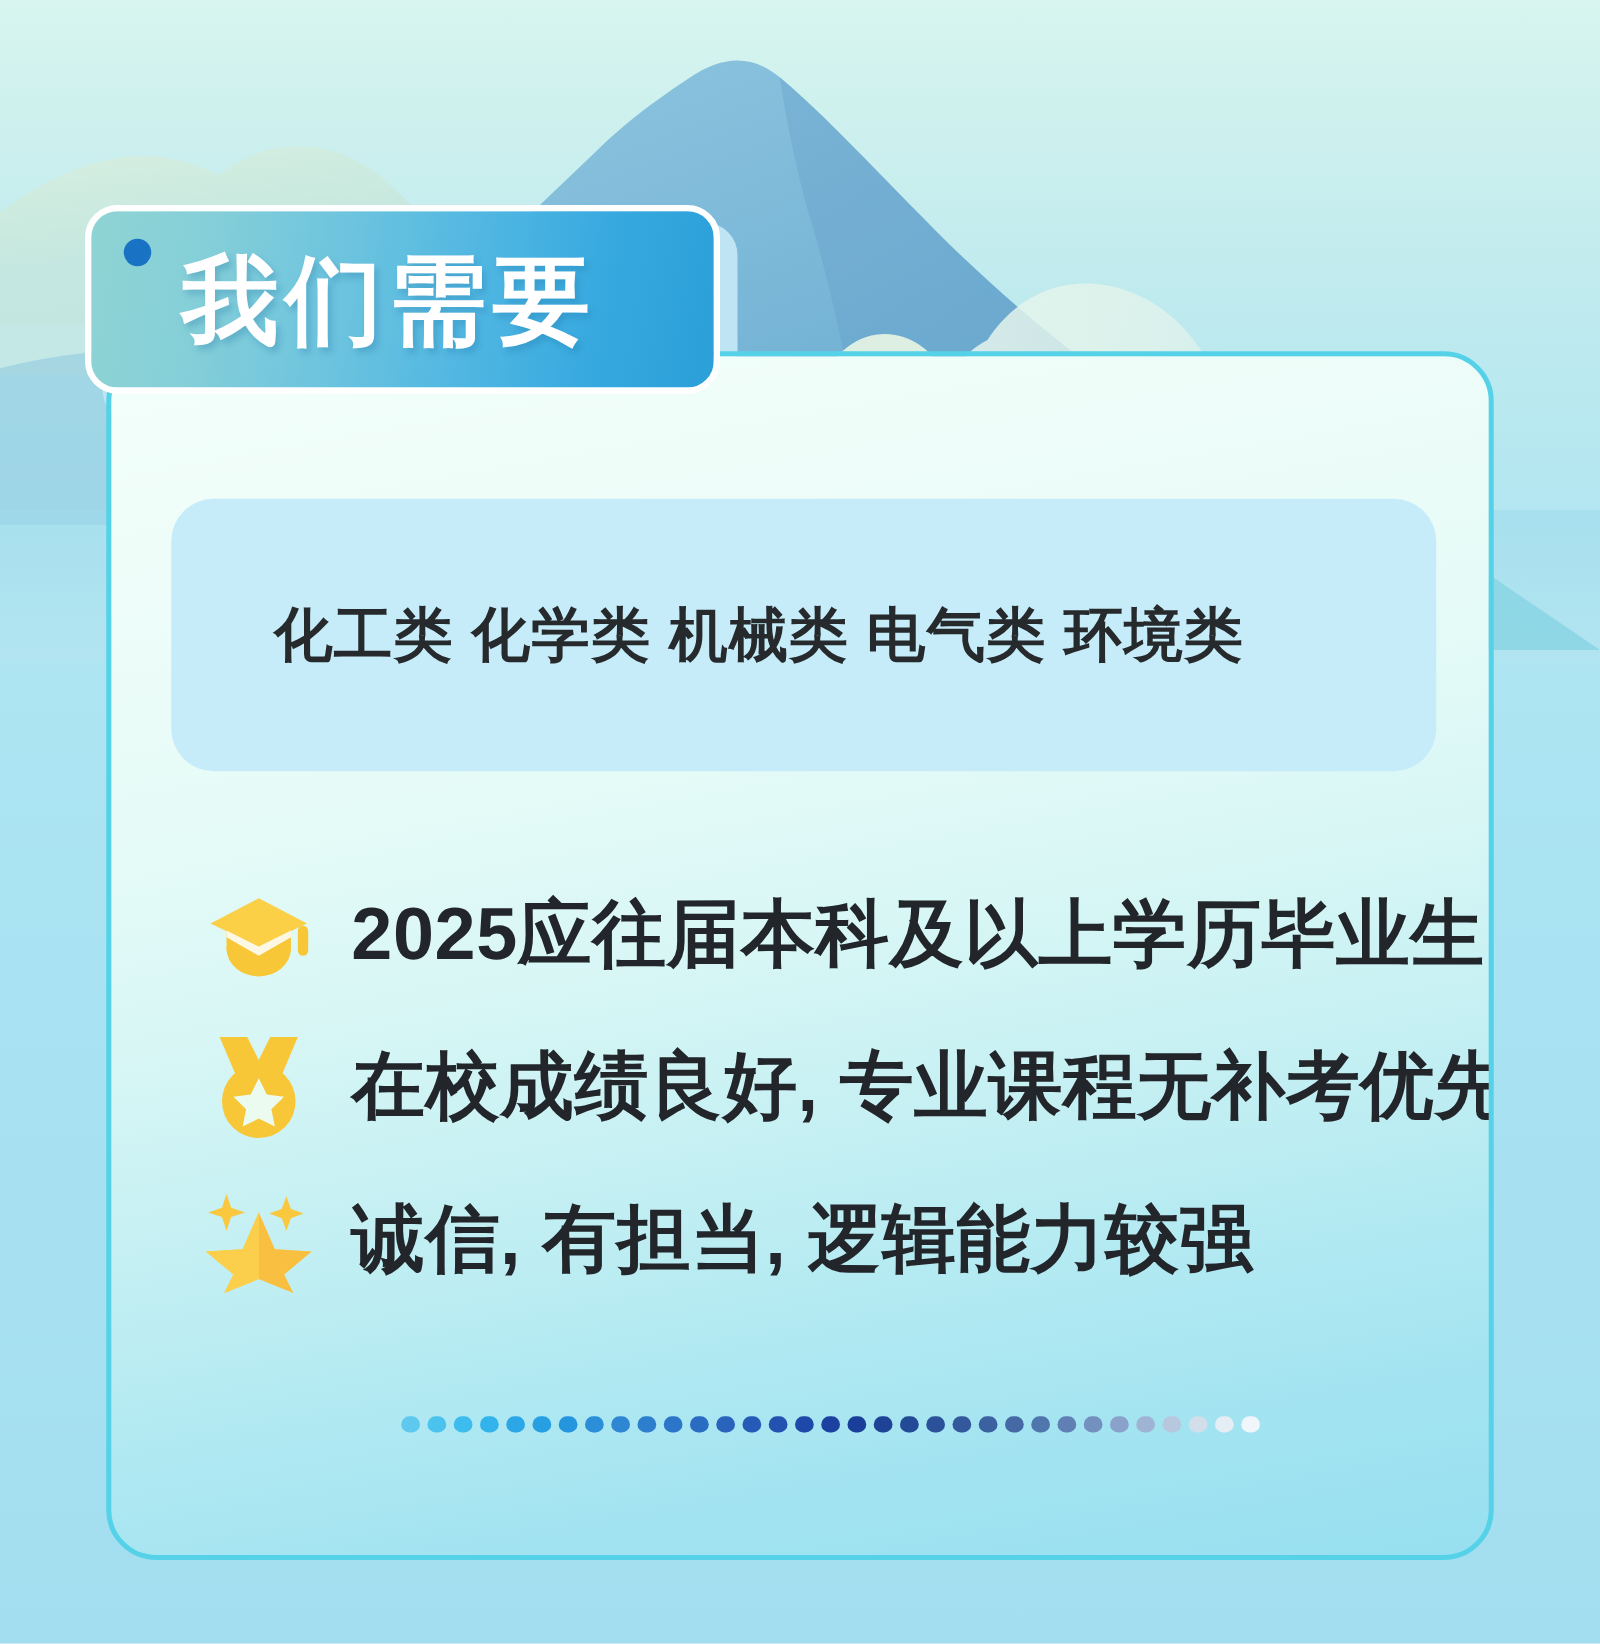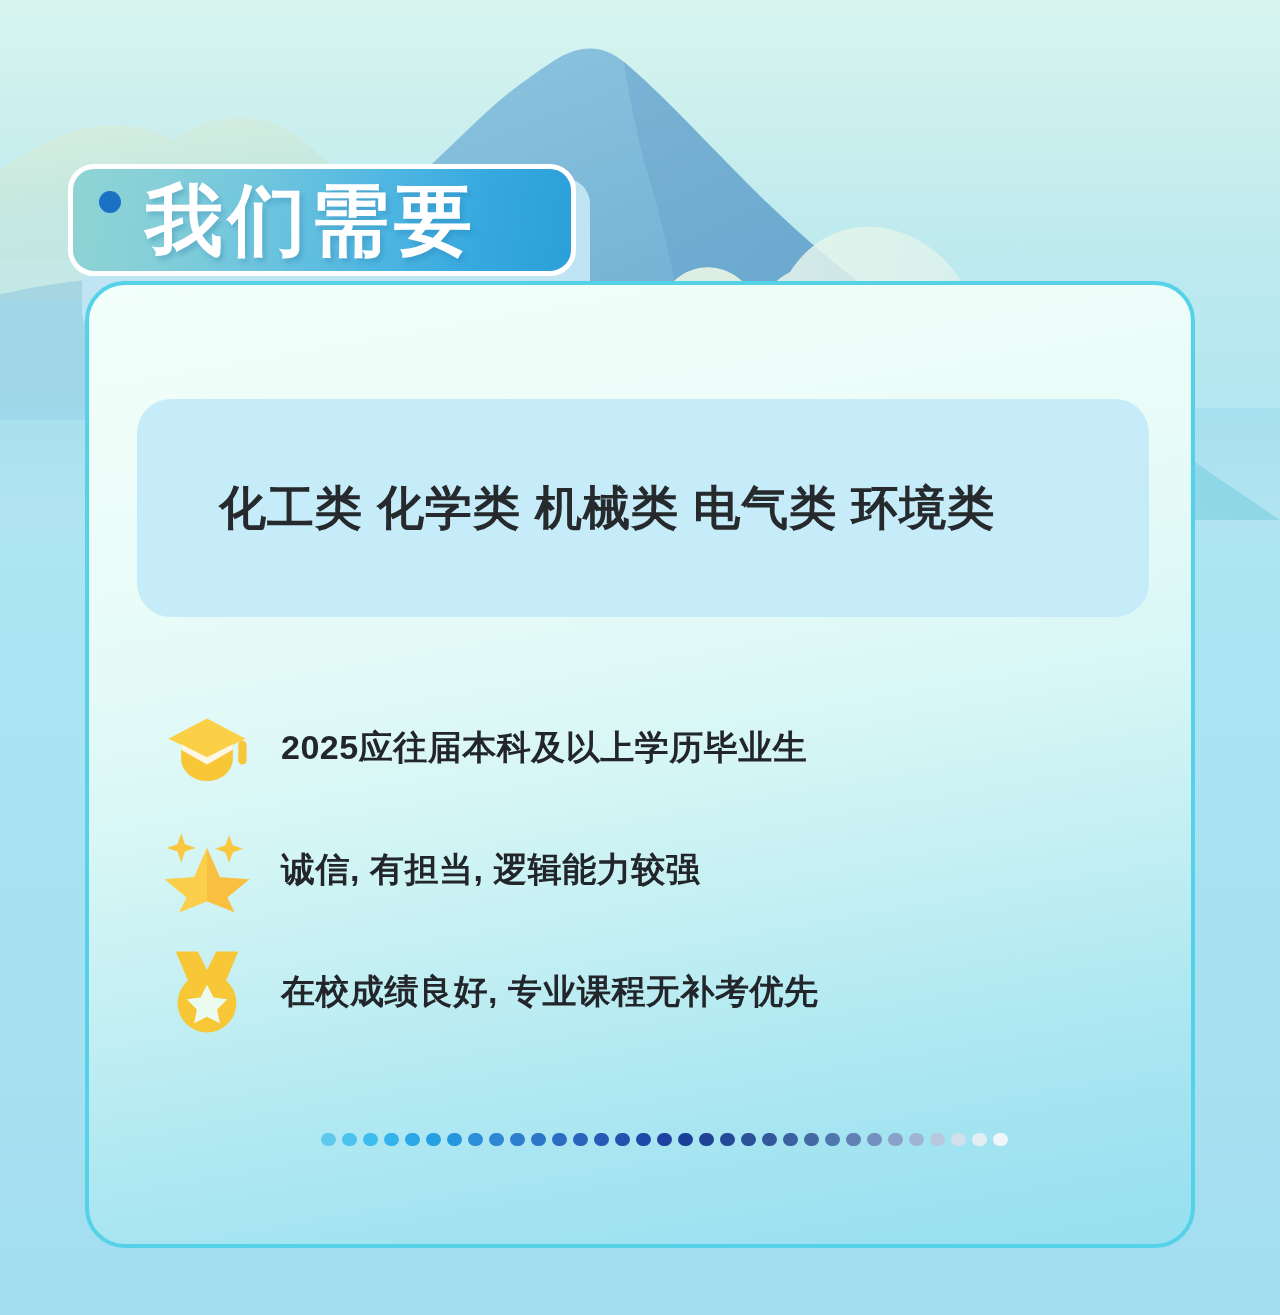--- a/index.html
+++ b/index.html
@@ -65,21 +65,21 @@
     width: 508px;
     height: 160px;
     border-radius: 26px;
     background: #bfe4f4;
   }
   .badge {
     position: absolute;
     left: 68px;
     top: 164px;
     width: 508px;
-    height: 112px;
+    height: 151px;
     border-radius: 26px;
     border: 5px solid #ffffff;
     box-sizing: border-box;
     background: linear-gradient(100deg,
         #8fd4d4 0%,
         #85cfd8 18%,
         #6fc5de 38%,
         #4fb6e2 62%,
         #35a8df 82%,
         #2b9fd8 100%);
@@ -143,21 +143,21 @@
   }
   .req-icon {
     width: 100px;
     min-width: 100px;
     height: 100px;
     display: flex;
     align-items: center;
     justify-content: center;
   }
   .req-text {
-    font-size: 34px;
+    font-size: 59px;
     font-weight: bold;
     color: #22262a;
     letter-spacing: 0.5px;
     margin-left: 24px;
     white-space: nowrap;
   }
 
   
   .dash-strip {
     position: absolute;
@@ -262,40 +262,40 @@
             <path d="M 22 46 L 50 60 L 78 46 L 78 52 L 50 68 L 22 52 Z" fill="#fdf8e4"></path>
             <rect x="84" y="42" width="9" height="26" rx="4.5" fill="#f8c738"></rect>
           </svg>
         </div>
         <div class="req-text">2025应往届本科及以上学历毕业生</div>
       </div>
 
       <div class="req-row">
         <div class="req-icon">
           <svg viewBox="0 0 100 100" width="92" height="92">
+            <path d="M 16 6 L 40 6 L 56 38 L 32 44 Z" fill="#f8c738"></path>
+            <path d="M 84 6 L 60 6 L 44 38 L 68 44 Z" fill="#f8c738"></path>
+            <circle cx="50" cy="62" r="32" fill="#f8c738"></circle>
+            <path d="M 50 42 L 57 56 L 72 58 L 61 69 L 64 84 L 50 77 L 36 84 L 39 69 L 28 58 L 43 56 Z" fill="#ecfbf0"></path>
+          </svg>
+        </div>
+        <div class="req-text">在校成绩良好, 专业课程无补考优先</div>
+      </div>
+
+      <div class="req-row">
+        <div class="req-icon">
+          <svg viewBox="0 0 100 100" width="92" height="92">
             <path d="M 22 10 L 26 22 L 38 26 L 26 30 L 22 42 L 18 30 L 6 26 L 18 22 Z" fill="#f9c83f"></path>
             <path d="M 74 12 L 78 23 L 89 27 L 78 31 L 74 42 L 70 31 L 59 27 L 70 23 Z" fill="#f9c83f"></path>
             <path d="M 50 26 L 64 58 L 96 60 L 72 80 L 80 96 L 50 84 L 20 96 L 28 80 L 4 60 L 36 58 Z" fill="#fbcf4c"></path>
             <path d="M 50 26 L 64 58 L 96 60 L 72 80 L 80 96 L 50 84 Z" fill="#f7b236" opacity="0.55"></path>
             <path d="M 50 26 L 36 58 L 4 60 L 28 80 L 20 96 L 50 84 Z" fill="#fbcf4c"></path>
           </svg>
         </div>
         <div class="req-text">诚信, 有担当, 逻辑能力较强</div>
-      </div>
-
-      <div class="req-row">
-        <div class="req-icon">
-          <svg viewBox="0 0 100 100" width="92" height="92">
-            <path d="M 16 6 L 40 6 L 56 38 L 32 44 Z" fill="#f8c738"></path>
-            <path d="M 84 6 L 60 6 L 44 38 L 68 44 Z" fill="#f8c738"></path>
-            <circle cx="50" cy="62" r="32" fill="#f8c738"></circle>
-            <path d="M 50 42 L 57 56 L 72 58 L 61 69 L 64 84 L 50 77 L 36 84 L 39 69 L 28 58 L 43 56 Z" fill="#ecfbf0"></path>
-          </svg>
-        </div>
-        <div class="req-text">在校成绩良好, 专业课程无补考优先</div>
       </div>
 
     </div>
 
     <div class="dash-strip">
         <span class="dash" style="background: rgb(94, 200, 239);"></span>
         <span class="dash" style="background: rgb(76, 195, 239);"></span>
         <span class="dash" style="background: rgb(61, 188, 238);"></span>
         <span class="dash" style="background: rgb(51, 179, 236);"></span>
         <span class="dash" style="background: rgb(43, 167, 232);"></span>

